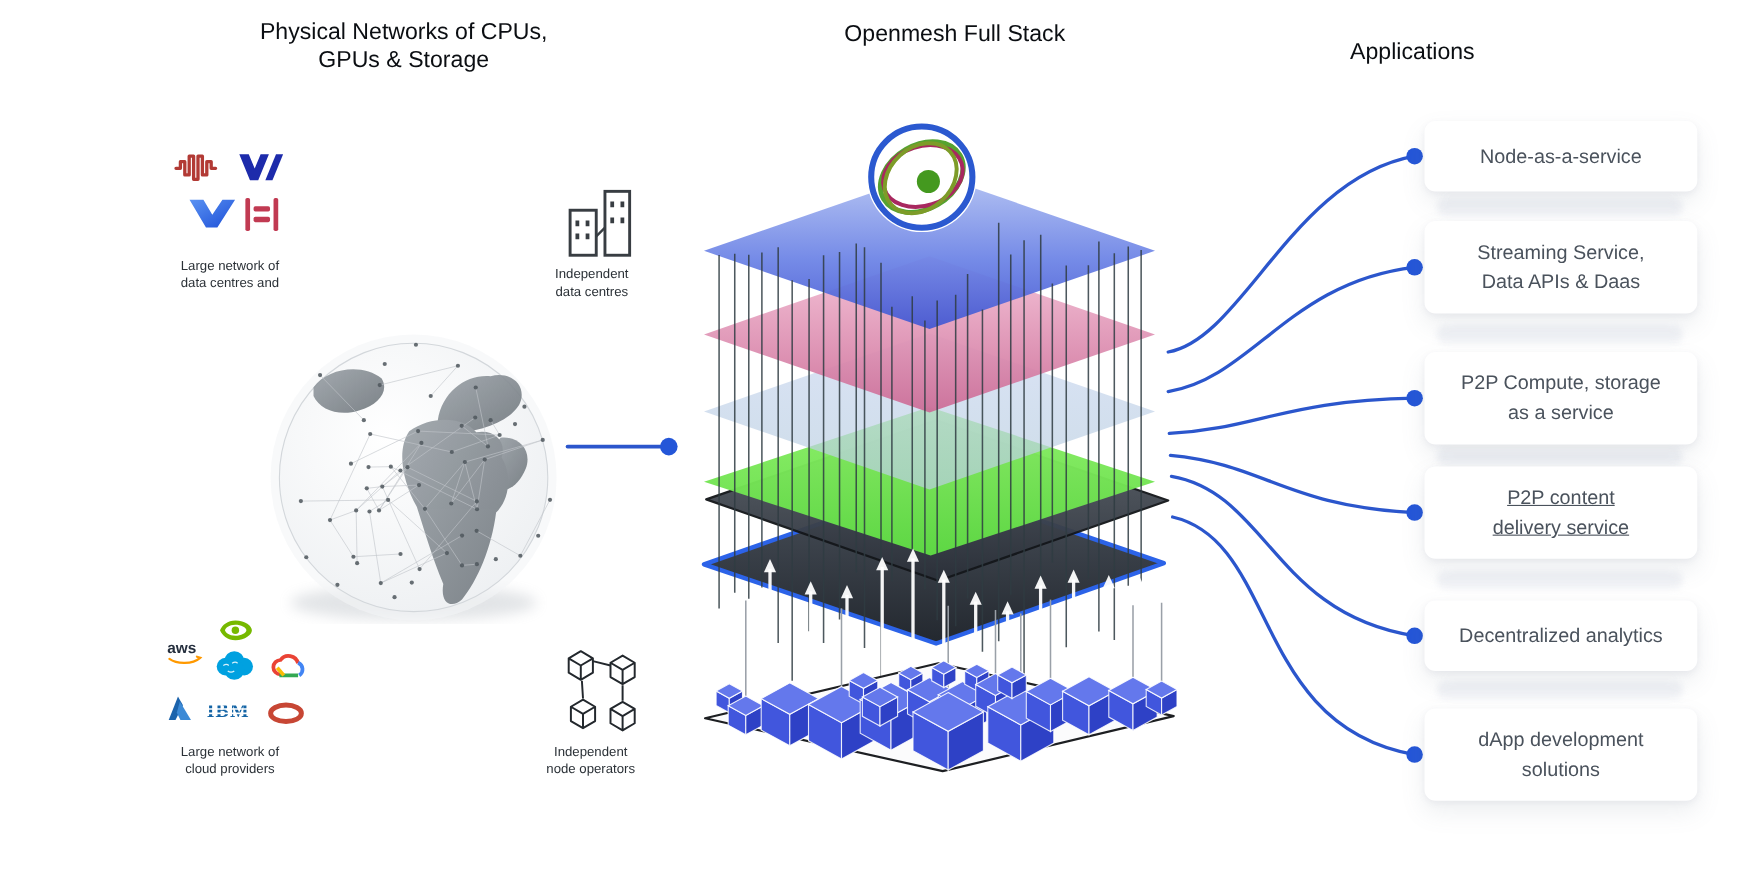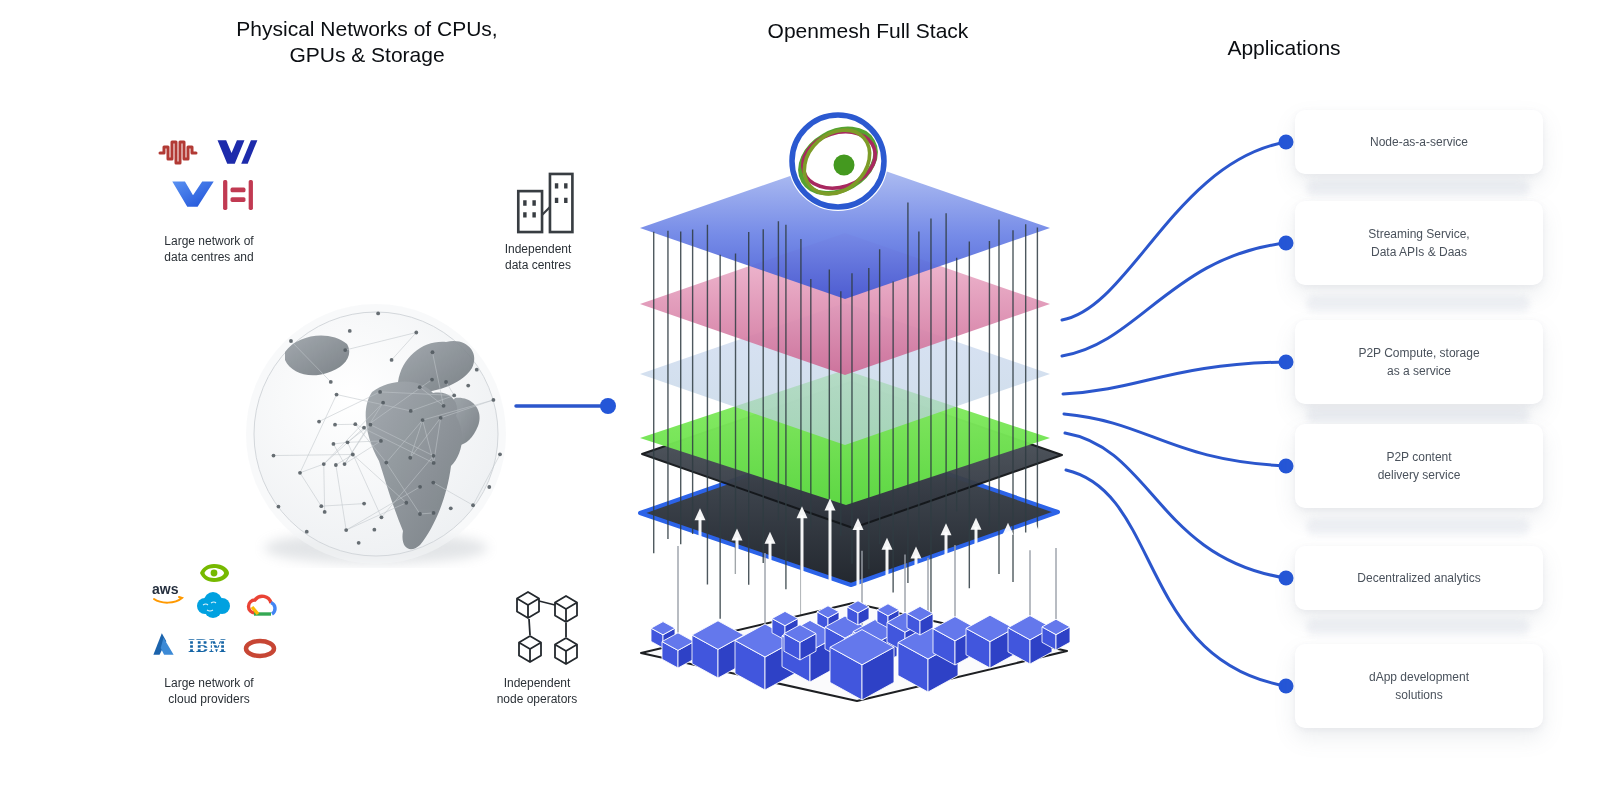--- a/index.html
+++ b/index.html
@@ -8,21 +8,21 @@
   .abs{position:absolute;}
   .col-title{font-size:21px;font-weight:400;color:#0b0e12;text-align:center;line-height:1.22;z-index:4;}
   .caption{font-size:12px;color:#2b3137;text-align:center;line-height:1.33;z-index:4;}
   .logo{z-index:4;display:flex;align-items:center;justify-content:center;}
   #scene{position:absolute;left:0;top:0;z-index:1;}
   .stripe{position:absolute;left:1306px;width:224px;height:16px;background:#eceef3;
           border-radius:8px;filter:blur(3px);opacity:.75;z-index:2;}
   .app-card{position:absolute;left:1295px;width:248px;background:#fff;border-radius:10px;
             display:flex;flex-direction:column;align-items:center;justify-content:center;
             box-shadow:0 10px 22px rgba(110,120,140,.12),0 2px 6px rgba(110,120,140,.08);
-            font-size:12px;color:#4a525c;line-height:1.5;text-align:center;z-index:3;}
+            font-size:18px;color:#4a525c;line-height:1.5;text-align:center;z-index:3;}
 </style>
 </head>
 <body>
 
 <svg id="scene" width="1600" height="799" viewBox="0 0 1600 799">
   <defs>
     <linearGradient id="gBlue" x1="0" y1="0" x2="0" y2="1">
       <stop offset="0" stop-color="#b3c2f2"></stop>
         <stop offset=".55" stop-color="#6d84e6"></stop>
         <stop offset="1" stop-color="#4458d2"></stop>
@@ -553,21 +553,21 @@
   <div>Node-as-a-service</div>
 </div>
 <div class="app-card" style="top:201px;height:84px;">
   <div>Streaming Service,</div>
   <div>Data APIs &amp; Daas</div>
 </div>
 <div class="app-card" style="top:320px;height:84px;">
   <div>P2P Compute, storage</div>
   <div>as a service</div>
 </div>
-<div class="app-card" style="top:424px;height:84px;">
+<div class="app-card" style="top:424px;height:84px;text-decoration:underline;">
   <div>P2P content</div>
   <div>delivery service</div>
 </div>
 <div class="app-card" style="top:546px;height:64px;align-items:center;">
   <div>Decentralized analytics</div>
 </div>
 <div class="app-card" style="top:644px;height:84px;">
   <div>dApp development</div>
   <div>solutions</div>
 </div>

